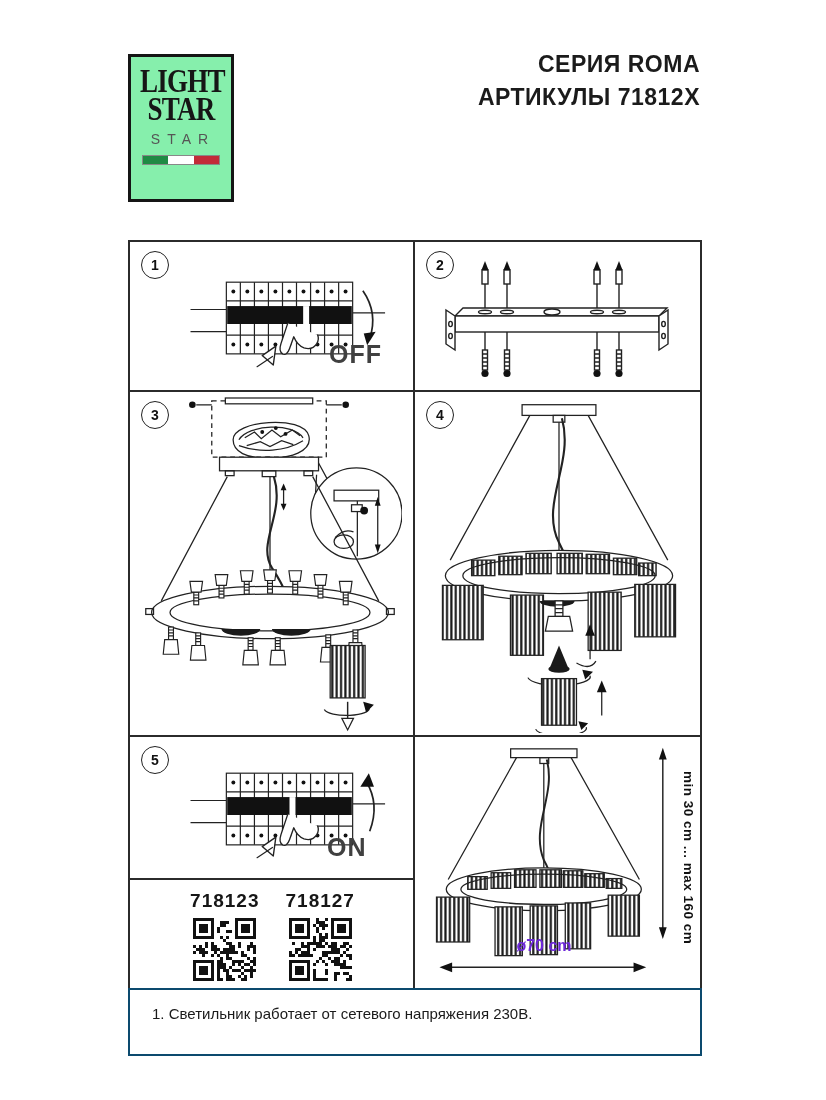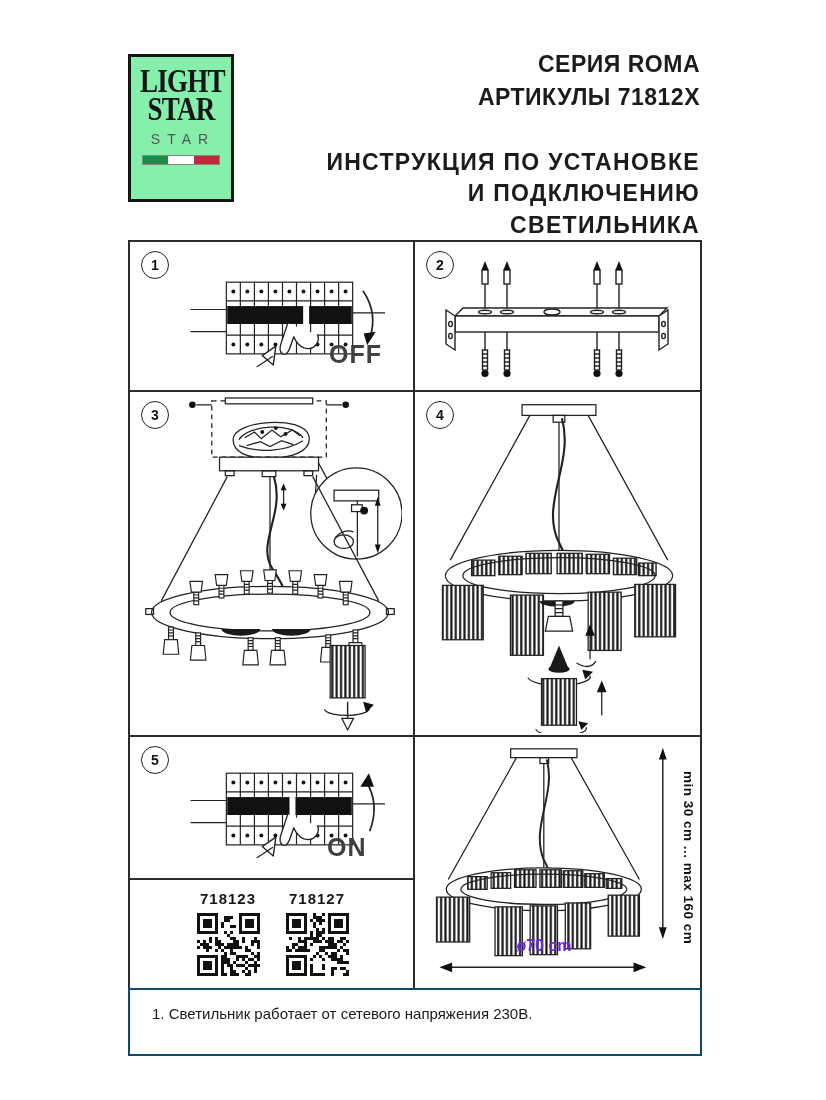--- a/index.html
+++ b/index.html
@@ -34,21 +34,21 @@
   .badge{position:absolute;left:11px;top:9px;width:26px;height:26px;border:1.7px solid #222;
          border-radius:50%;display:flex;align-items:center;justify-content:center;
          font-weight:bold;font-size:14px;color:#111;background:#fff;z-index:2;}
   .draw{position:absolute;}
   .sw-label{position:absolute;font-weight:bold;font-size:25px;color:#404040;letter-spacing:1px;margin-left:33px;}
   .off-pos{left:166px;top:98px;}
   .on-pos{left:164px;top:96px;text-align:center;}
   
   .qr-row{position:absolute;left:0;top:10px;width:285px;display:flex;justify-content:center;gap:26px;}
   .qr-item{text-align:center;}
-  .qr-num{font-weight:bold;font-size:15px;letter-spacing:1px;color:#161616;margin-bottom:6px;}
+  .qr-num{font-weight:bold;font-size:19px;letter-spacing:1px;color:#161616;margin-bottom:6px;}
   .qr-box{width:63px;height:63px;margin:0 auto;}
   
   .dim-v{position:absolute;right:4px;top:34px;height:180px;writing-mode:vertical-rl;
          font-weight:bold;font-size:13.5px;letter-spacing:.5px;color:#111;white-space:nowrap;}
   .dim-h{position:absolute;left:24px;top:200px;width:210px;text-align:center;
          font-weight:bold;font-size:16px;color:#6d28d9;}
   
   .notes{position:absolute;left:128px;top:988px;width:574px;height:68px;border:2px solid #0c4a6e;
          box-sizing:border-box;padding:13px 10px 0 22px;font-size:15px;line-height:1.5;color:#1a1a1a;background:#fff;}
   svg{display:block;}
@@ -65,24 +65,20 @@
     <div class="logo-flag">
       <span style="background: rgb(31, 138, 68);"></span>
       <span style="background: rgb(255, 255, 255);"></span>
       <span style="background: rgb(194, 42, 56);"></span>
     </div>
   </div>
 
   <div class="hdr">
     <div class="hdr-line">СЕРИЯ ROMA</div>
     <div class="hdr-line">АРТИКУЛЫ 71812X</div>
-    <div class="hdr-title">
-      <div class="hdr-line">ИНСТРУКЦИЯ ПО УСТАНОВКЕ</div>
-      <div class="hdr-line">И ПОДКЛЮЧЕНИЮ СВЕТИЛЬНИКА</div>
-    </div>
   </div>
 
   <div class="grid">
 
     <div class="cell c1 bR bB">
       <span class="badge">1</span>
       <svg class="draw" style="left:56px;top:18px" width="207" height="128" viewBox="0 0 240 150">
         <g stroke="#222" fill="none" stroke-width="1.4">
           <path d="M4,58 H46 M4,84 H46 M194,62 H232"></path>
           <rect x="46" y="26" width="148" height="84" fill="#fff"></rect>

